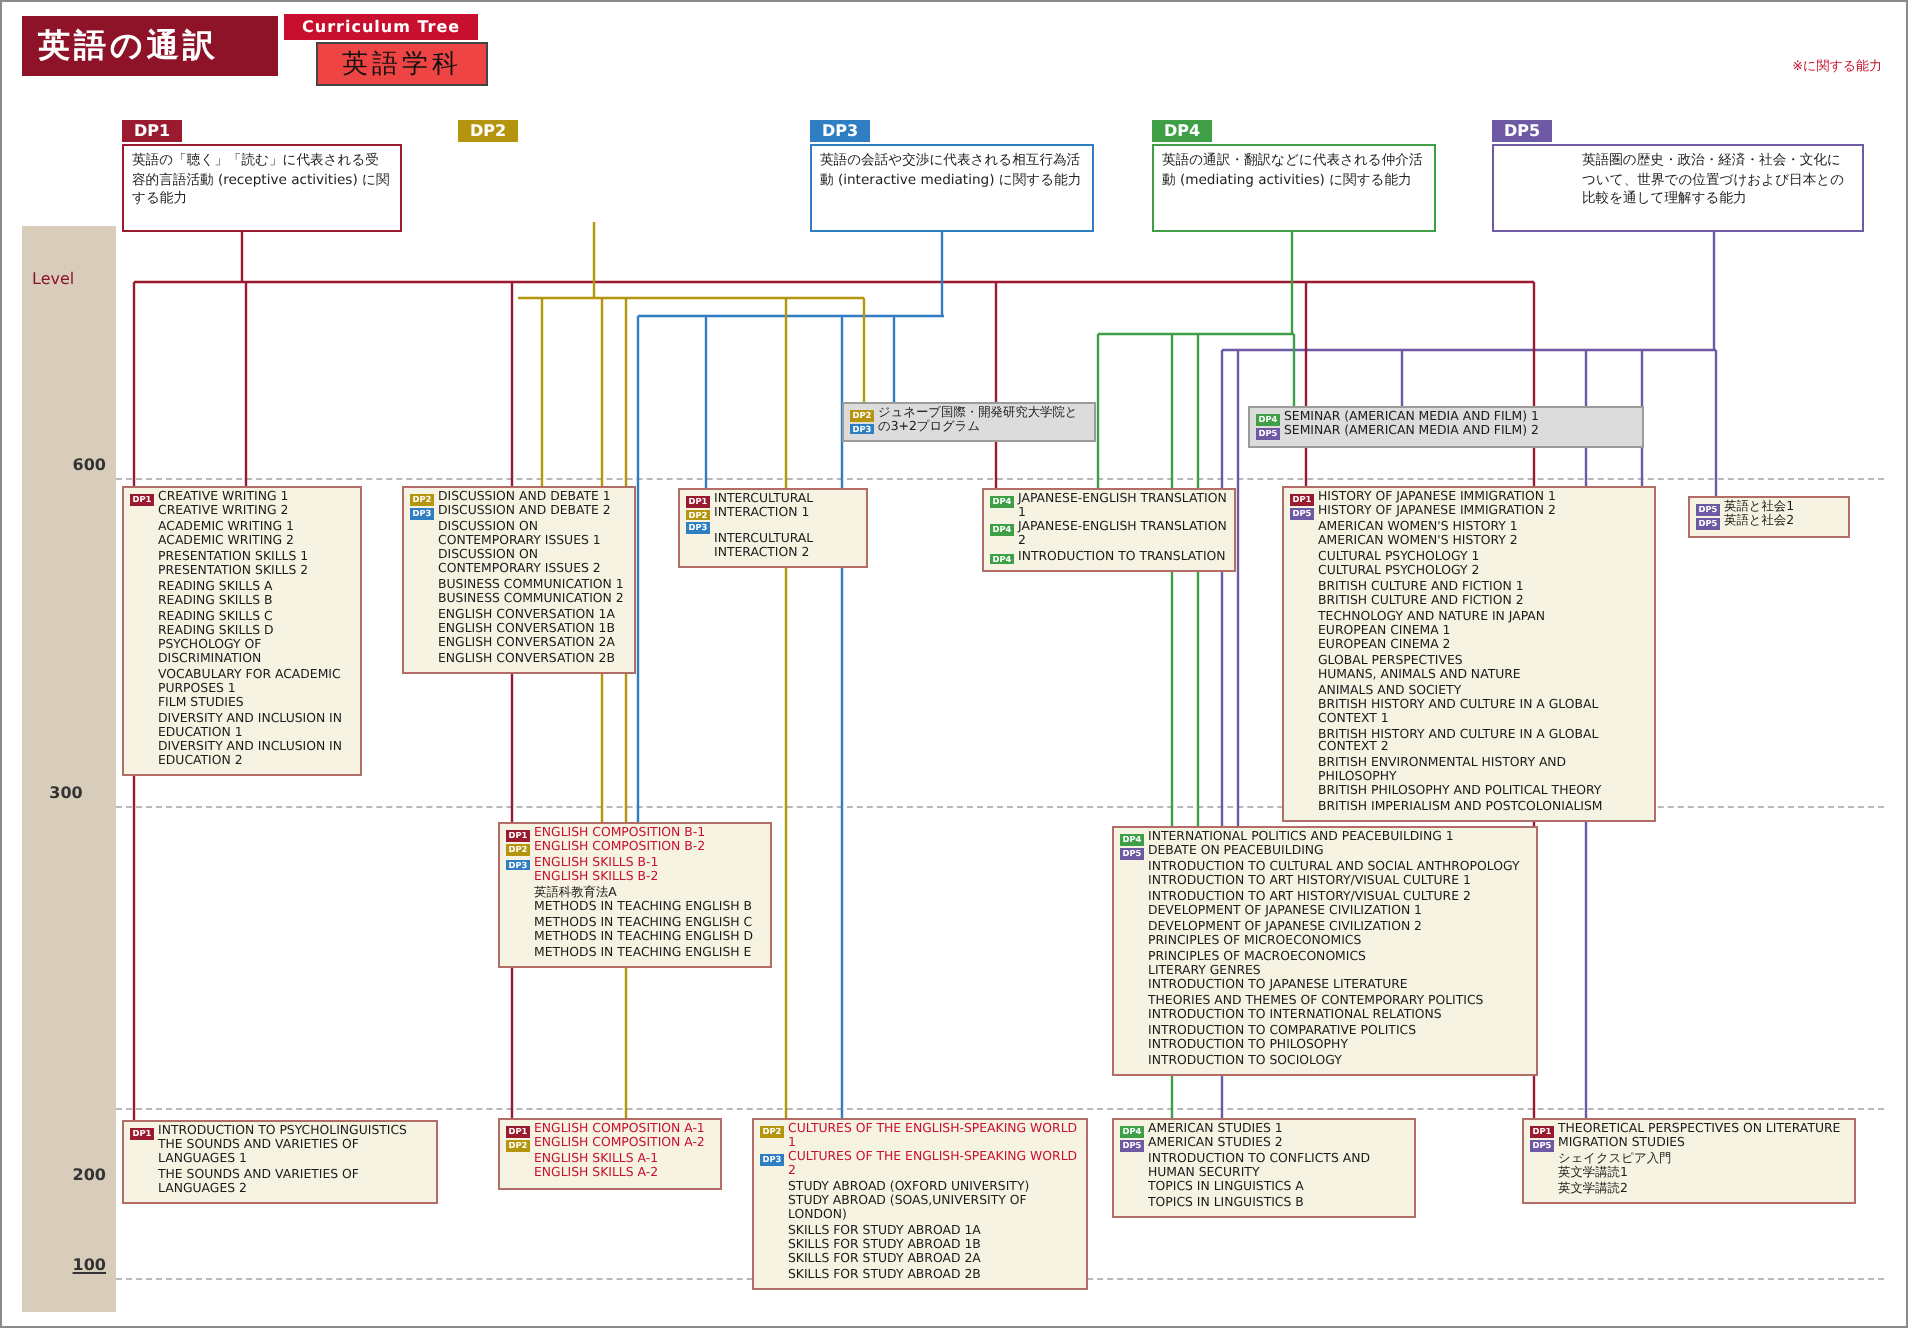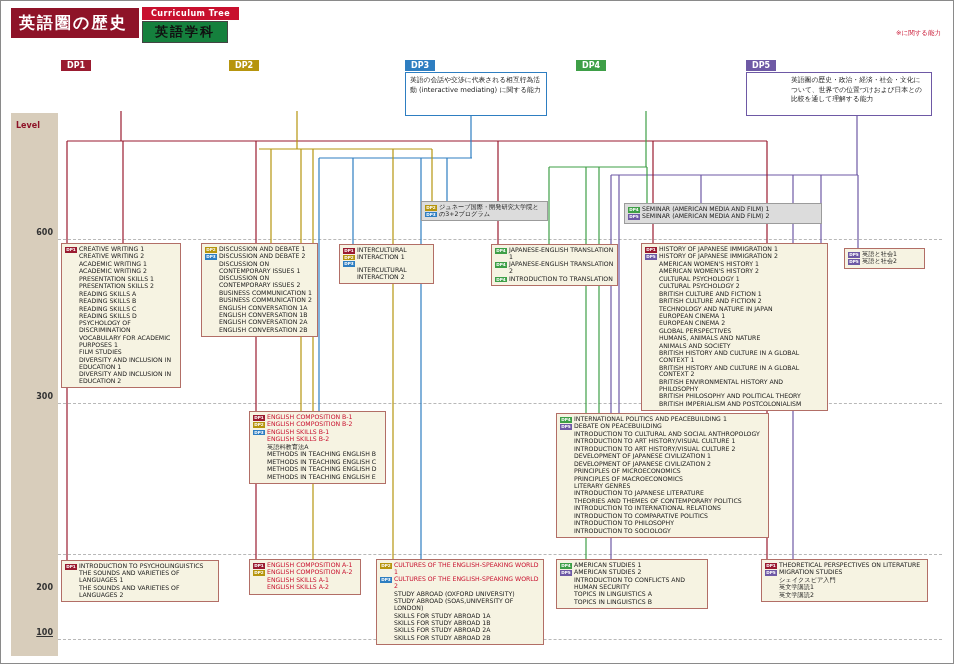--- a/index.html
+++ b/index.html
@@ -5,25 +5,25 @@
   *{margin:0;padding:0;box-sizing:border-box}
   html,body{background:#fff}
   body{font-family:"DejaVu Sans","Liberation Sans",sans-serif}
   .page{position:relative;width:954px;height:664px;background:#fff;border:1px solid #8a8a8a;overflow:hidden}
   #connectors{position:absolute;left:0;top:0;z-index:1}
   .gridline{position:absolute;left:57px;width:884px;height:0;border-top:1px dashed #b8b8b8;z-index:0}
   .hdr-faculty{position:absolute;left:10px;top:7px;width:128px;height:30px;background:#8e1328;color:#fff;
     font-size:16px;font-weight:bold;letter-spacing:2px;display:flex;align-items:center;padding-left:8px;z-index:6}
   .hdr-banner{position:absolute;left:141px;top:6px;background:#c8102e;color:#fff;font-size:8px;font-weight:bold;
     padding:2px 9px;letter-spacing:.5px;z-index:6}
-  .hdr-dept{position:absolute;left:141px;top:20px;background:#15803d;border:1.5px solid #444;color:#111;
-    font-size:13px;font-weight:bold;padding:1px 12px;letter-spacing:2px;z-index:6}
+  .hdr-dept{position:absolute;left:157px;top:20px;background:#ef4444;border:1.5px solid #444;color:#111;
+    font-size:13px;font-weight:normal;padding:1px 12px;letter-spacing:2px;z-index:6}
   .note{position:absolute;right:12px;top:28px;color:#c8102e;font-size:6.5px;z-index:6}
   .level-strip{position:absolute;left:10px;top:112px;width:47px;height:543px;background:#d8cdbb;z-index:2}
-  .level-label{position:absolute;left:5px;top:8px;color:#8e1328;font-weight:bold;font-size:8px}
+  .level-label{position:absolute;left:5px;top:22px;color:#8e1328;font-weight:normal;font-size:8px}
   .tick{position:absolute;left:12px;width:40px;text-align:right;font-size:8px;font-weight:bold;color:#333;z-index:3}
   .dp-header{position:absolute;z-index:5}
   .dp-label{display:inline-block;color:#fff;font-weight:bold;font-size:8px;padding:1px 6px;margin-bottom:1px}
   .dp-desc{background:#fff;border:1.5px solid;font-size:6.8px;line-height:1.4;padding:3px 4px;min-height:44px;color:#222}
   .cbox{position:absolute;background:#f6f3e2;border:1px solid #b26e66;padding:2px 3px;z-index:4}
   .cbox.gray{background:#dcdcdc;border-color:#9b9b9b}
   .course{display:flex;align-items:flex-start;line-height:1.12;margin-bottom:.5px}
   .tags{flex:0 0 14px;width:14px;display:flex;flex-direction:column;gap:1px;padding-top:1px}
   .tag{display:block;width:12px;height:5.5px;color:#fff;font-size:4.2px;font-weight:bold;text-align:center;line-height:5.6px}
   .cname{font-size:6.2px;color:#1a1a1a}
@@ -63,32 +63,32 @@
       <line x1="598" x2="598" y1="166" y2="412" stroke="#3e9f47" stroke-width="1.2"></line>
       <line x1="585" x2="585" y1="166" y2="558" stroke="#3e9f47" stroke-width="1.2"></line>
       <line x1="646" x2="646" y1="166" y2="202" stroke="#3e9f47" stroke-width="1.2"></line>
       <line x1="857" x2="857" y1="174" y2="247" stroke="#6e59a5" stroke-width="1.2"></line>
       <line x1="820" x2="820" y1="174" y2="242" stroke="#6e59a5" stroke-width="1.2"></line>
       <line x1="700" x2="700" y1="174" y2="202" stroke="#6e59a5" stroke-width="1.2"></line>
       <line x1="618" x2="618" y1="174" y2="412" stroke="#6e59a5" stroke-width="1.2"></line>
       <line x1="610" x2="610" y1="174" y2="558" stroke="#6e59a5" stroke-width="1.2"></line>
       <line x1="792" x2="792" y1="174" y2="558" stroke="#6e59a5" stroke-width="1.2"></line>
     </svg>
-  <div class="hdr-faculty">英語圏の歴史</div>
+  <div class="hdr-faculty">英語の通訳</div>
   <div class="hdr-banner">Curriculum Tree</div>
   <div class="hdr-dept">英語学科</div>
   <div class="note">※に関する能力</div>
   <div class="level-strip">
     <div class="level-label">Level</div>
   </div>
   <div id="dp-headers">
-      <div class="dp-header" style="left: 60px; top: 52px; width: 140px;"><div class="dp-label" style="background: rgb(154, 27, 48);">DP1</div></div>
+      <div class="dp-header" style="left: 60px; top: 52px; width: 140px;"><div class="dp-label" style="background: rgb(154, 27, 48);">DP1</div><div class="dp-desc" style="border-color: rgb(154, 27, 48);">英語の「聴く」「読む」に代表される受容的言語活動 (receptive activities) に関する能力</div></div>
       <div class="dp-header" style="left: 228px; top: 52px; width: 143px;"><div class="dp-label" style="background: rgb(182, 149, 14);">DP2</div></div>
       <div class="dp-header" style="left: 404px; top: 52px; width: 142px;"><div class="dp-label" style="background: rgb(46, 126, 193);">DP3</div><div class="dp-desc" style="border-color: rgb(46, 126, 193);">英語の会話や交渉に代表される相互行為活動 (interactive mediating) に関する能力</div></div>
-      <div class="dp-header" style="left: 575px; top: 52px; width: 142px;"><div class="dp-label" style="background: rgb(62, 159, 71);">DP4</div></div>
+      <div class="dp-header" style="left: 575px; top: 52px; width: 142px;"><div class="dp-label" style="background: rgb(62, 159, 71);">DP4</div><div class="dp-desc" style="border-color: rgb(62, 159, 71);">英語の通訳・翻訳などに代表される仲介活動 (mediating activities) に関する能力</div></div>
       <div class="dp-header" style="left: 745px; top: 52px; width: 186px;"><div class="dp-label" style="background: rgb(110, 89, 165);">DP5</div><div class="dp-desc" style="border-color: rgb(110, 89, 165); padding-left: 44px;">英語圏の歴史・政治・経済・社会・文化について、世界での位置づけおよび日本との比較を通して理解する能力</div></div>
     </div>
   <div id="boxes">
       <div class="cbox gray" style="left: 420px; top: 200px; width: 127px;">
         <div class="course">
           <span class="tags">
             <span class="tag" style="background: rgb(182, 149, 14);">DP2</span>
             <span class="tag" style="background: rgb(46, 126, 193);">DP3</span>
           </span>
           <span class="cname">ジュネーブ国際・開発研究大学院との3+2プログラム</span>
@@ -587,18 +587,18 @@
         </div>
         <div class="course">
           <span class="tags"></span>
           <span class="cname">英文学講読2</span>
         </div>
       </div>
     </div>
 <div class="gridline" style="top: 238px;"></div>
     <div class="tick" style="top: 227px;">600</div>
     <div class="gridline" style="top: 402px;"></div>
-    <div class="tick" style="top: 391px;">300</div>
+    <div class="tick" style="top: 391px; text-align: center;">300</div>
     <div class="gridline" style="top: 553px;"></div>
     <div class="tick" style="top: 542px; margin-top: 40px;">200</div>
     <div class="gridline" style="top: 638px;"></div>
     <div class="tick" style="top: 627px; text-decoration: underline;">100</div>
   </div>
 
 </body></html>

